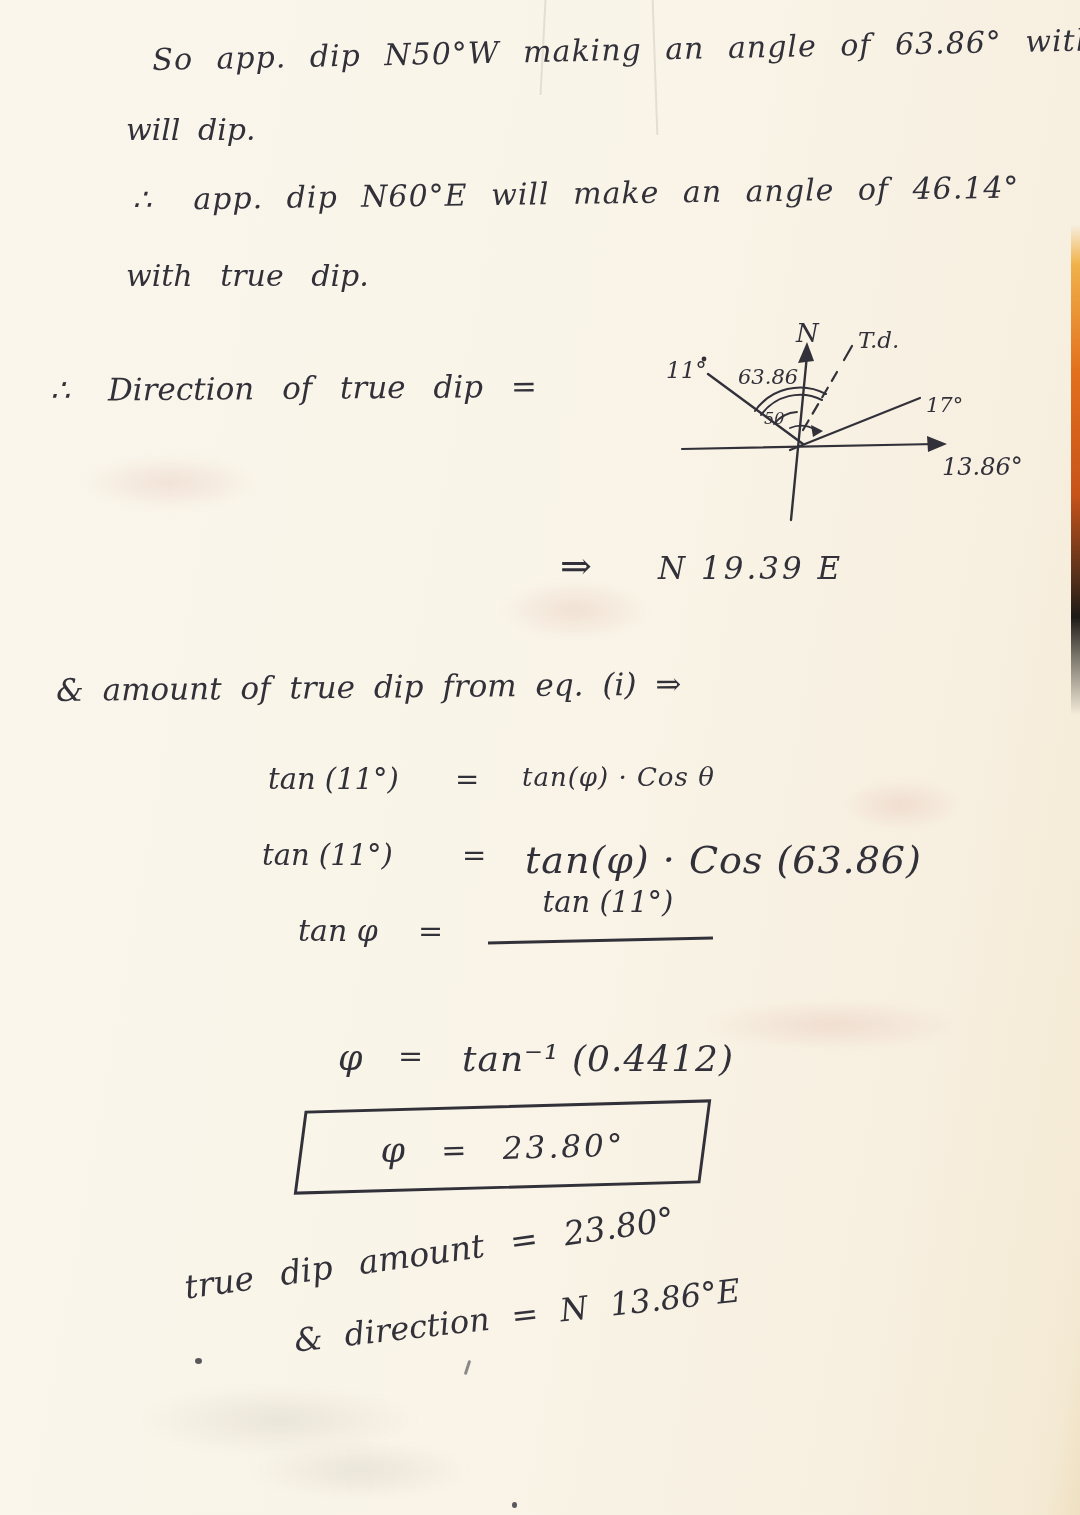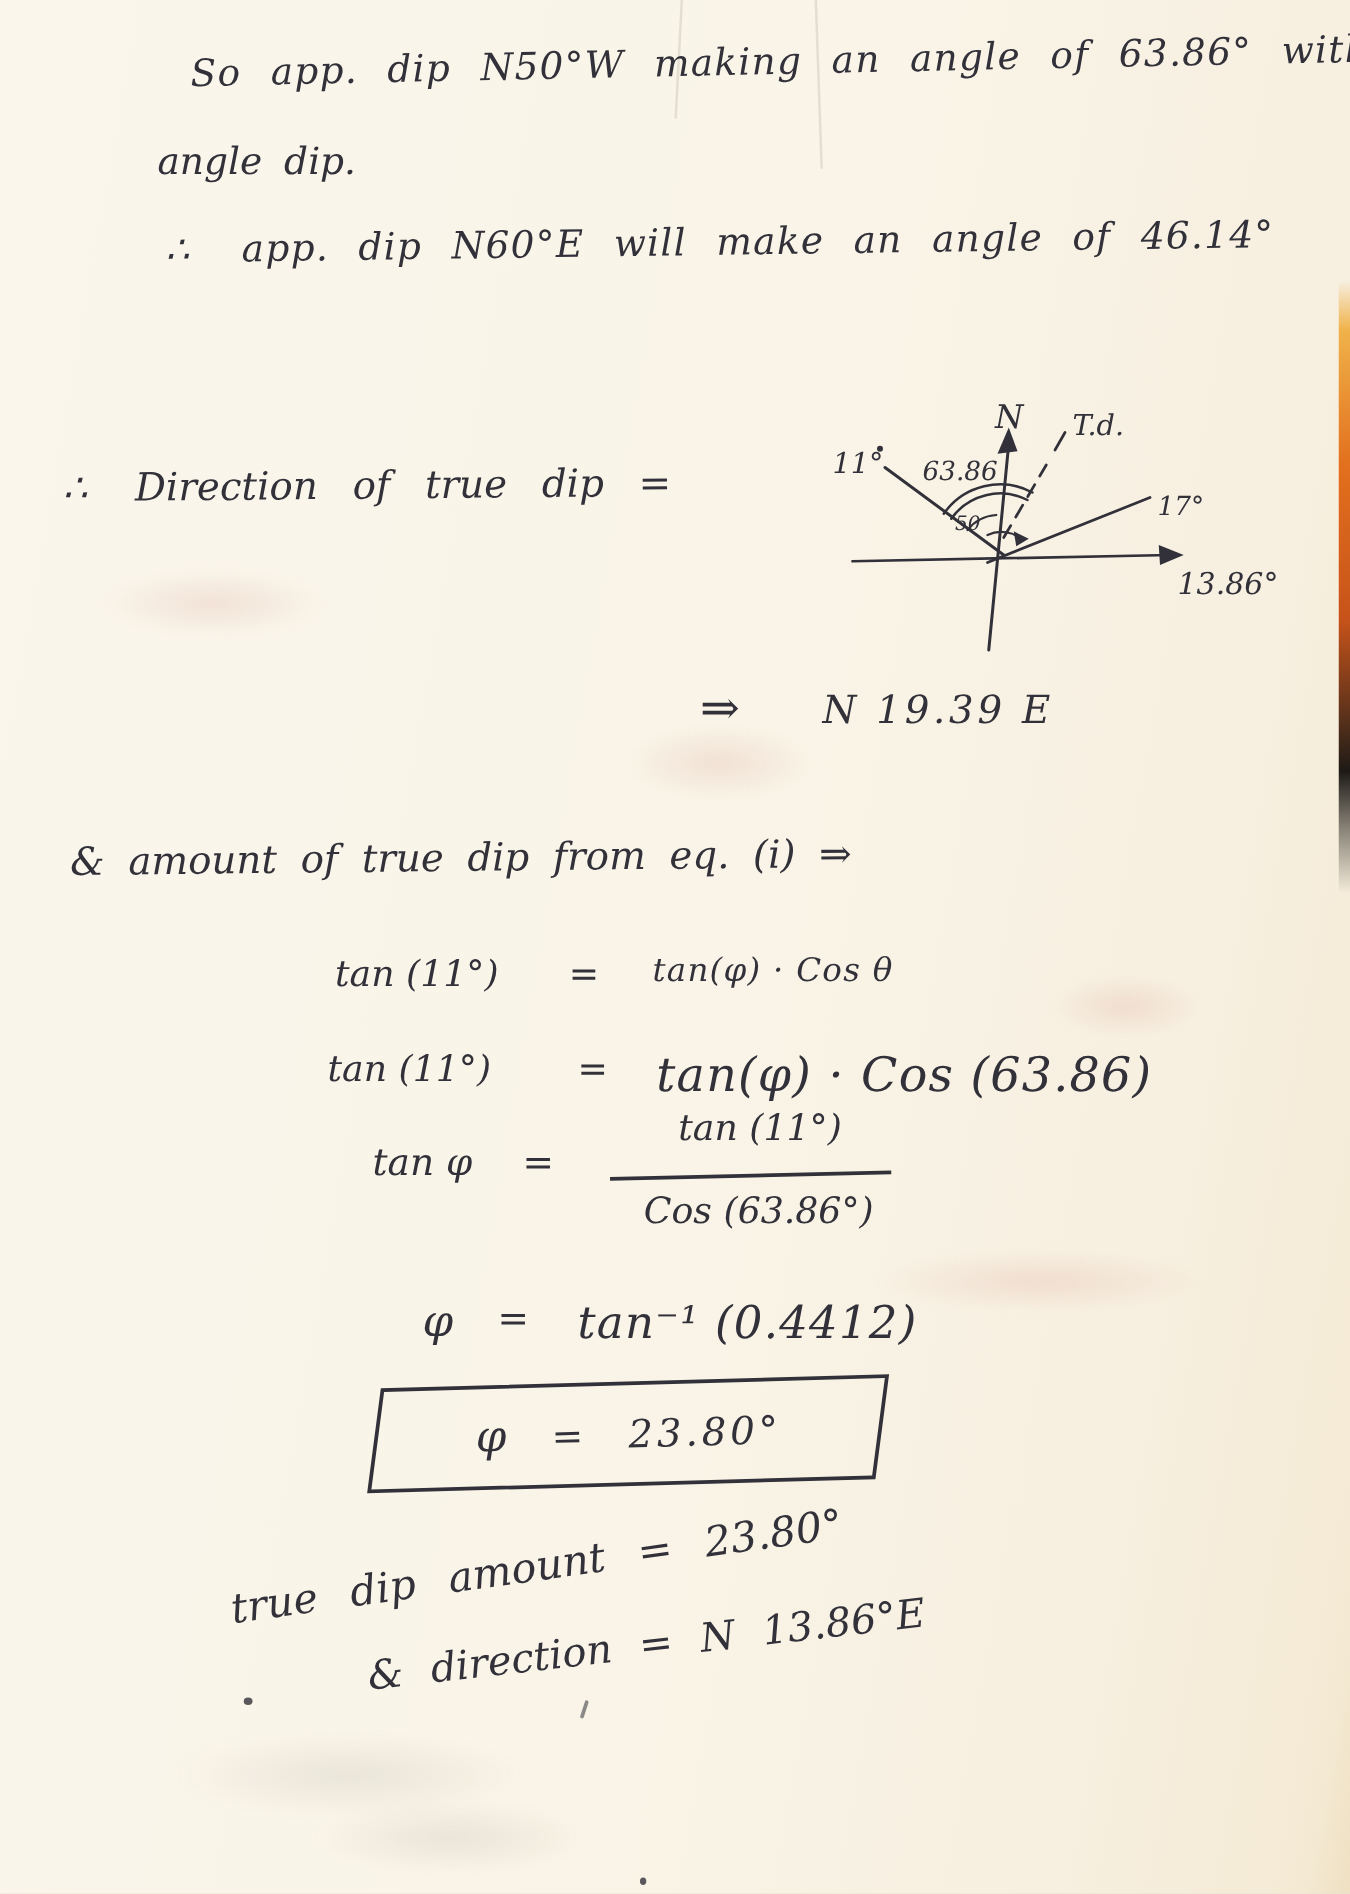--- a/index.html
+++ b/index.html
@@ -55,25 +55,26 @@
   <div class="smudge pink" style="left:80px;top:455px;width:180px;height:55px;"></div>
   <div class="smudge pink" style="left:840px;top:780px;width:120px;height:50px;"></div>
   <div class="smudge gray" style="left:140px;top:1385px;width:280px;height:70px;"></div>
   <div class="smudge gray" style="left:250px;top:1440px;width:220px;height:60px;"></div>
   <div class="smudge pink" style="left:700px;top:1000px;width:260px;height:50px;"></div>
   <div class="speck" style="left:195px;top:1358px;width:7px;height:6px;opacity:.8;"></div>
   <div class="speck" style="left:466px;top:1360px;width:3px;height:15px;border-radius:2px;transform:rotate(18deg);opacity:.55;"></div>
   <div class="speck" style="left:512px;top:1502px;width:5px;height:6px;opacity:.8;"></div>
 
   <div class="hw" style="left:152px;top:42px;font-size:30px;word-spacing:13px;letter-spacing:1px;transform:rotate(-1.2deg);">So app. dip N50°W making an angle of 63.86° with</div>
-  <div class="hw" style="left:126px;top:112px;font-size:30px;word-spacing:8px;">angle dip.</div>
+  <div class="hw" style="left:126px;top:112px;font-size:30px;word-spacing:8px;">will dip.</div>
 
   <div class="hw" style="left:132px;top:182px;font-size:30px;transform:rotate(-0.8deg);">
     <span class="therefore">∴</span><span style="word-spacing:13px;letter-spacing:1px;">app. dip N60°E will make an angle of 46.14°</span>
   </div>
+  <div class="hw" style="left:126px;top:258px;font-size:30px;word-spacing:18px;">with true dip.</div>
 
   <div class="hw" style="left:50px;top:372px;font-size:31px;transform:rotate(-0.5deg);">
     <span class="therefore" style="margin-right:38px;">∴</span><span style="word-spacing:18px;">Direction of true dip =</span>
   </div>
 
   <svg style="position:absolute;left:640px;top:300px;" width="440" height="230" viewBox="0 0 440 230">
 
     <line x1="167" y1="55" x2="151" y2="220" stroke-width="2.4"></line>
     <polygon points="167,42 158,63 174,61" fill="#32313a"></polygon>
 
@@ -120,21 +121,20 @@
     <span style="left:262px;font-size:29px;">tan (11°)</span>
     <span style="left:462px;font-size:29px;">=</span>
     <span style="left:525px;font-size:38px;letter-spacing:1px;">tan(φ) · Cos (63.86)</span>
   </div>
 
   <div class="eqrow" style="top:885px;height:130px;padding-left:28px;">
     <span style="left:298px;top:28px;font-size:30px;">tan φ</span>
     <span style="left:418px;top:28px;font-size:30px;">=</span>
     <span style="left:498px;top:0;width:220px;text-align:center;font-size:29px;display:inline-block;">tan (11°)</span>
     <span class="fracbar" style="left:488px;top:54px;width:225px;"></span>
-    <span style="left:482px;top:66px;width:250px;text-align:center;font-size:29px;display:inline-block;">Cos (63.86°)</span>
   </div>
 
   <div class="eqrow" style="top:1038px;">
     <span style="left:338px;font-size:35px;">φ</span>
     <span style="left:398px;font-size:30px;">=</span>
     <span style="left:462px;font-size:36px;letter-spacing:1px;">tan⁻¹ (0.4412)</span>
   </div>
 
   <div class="resultbox">
     <div class="inner">

